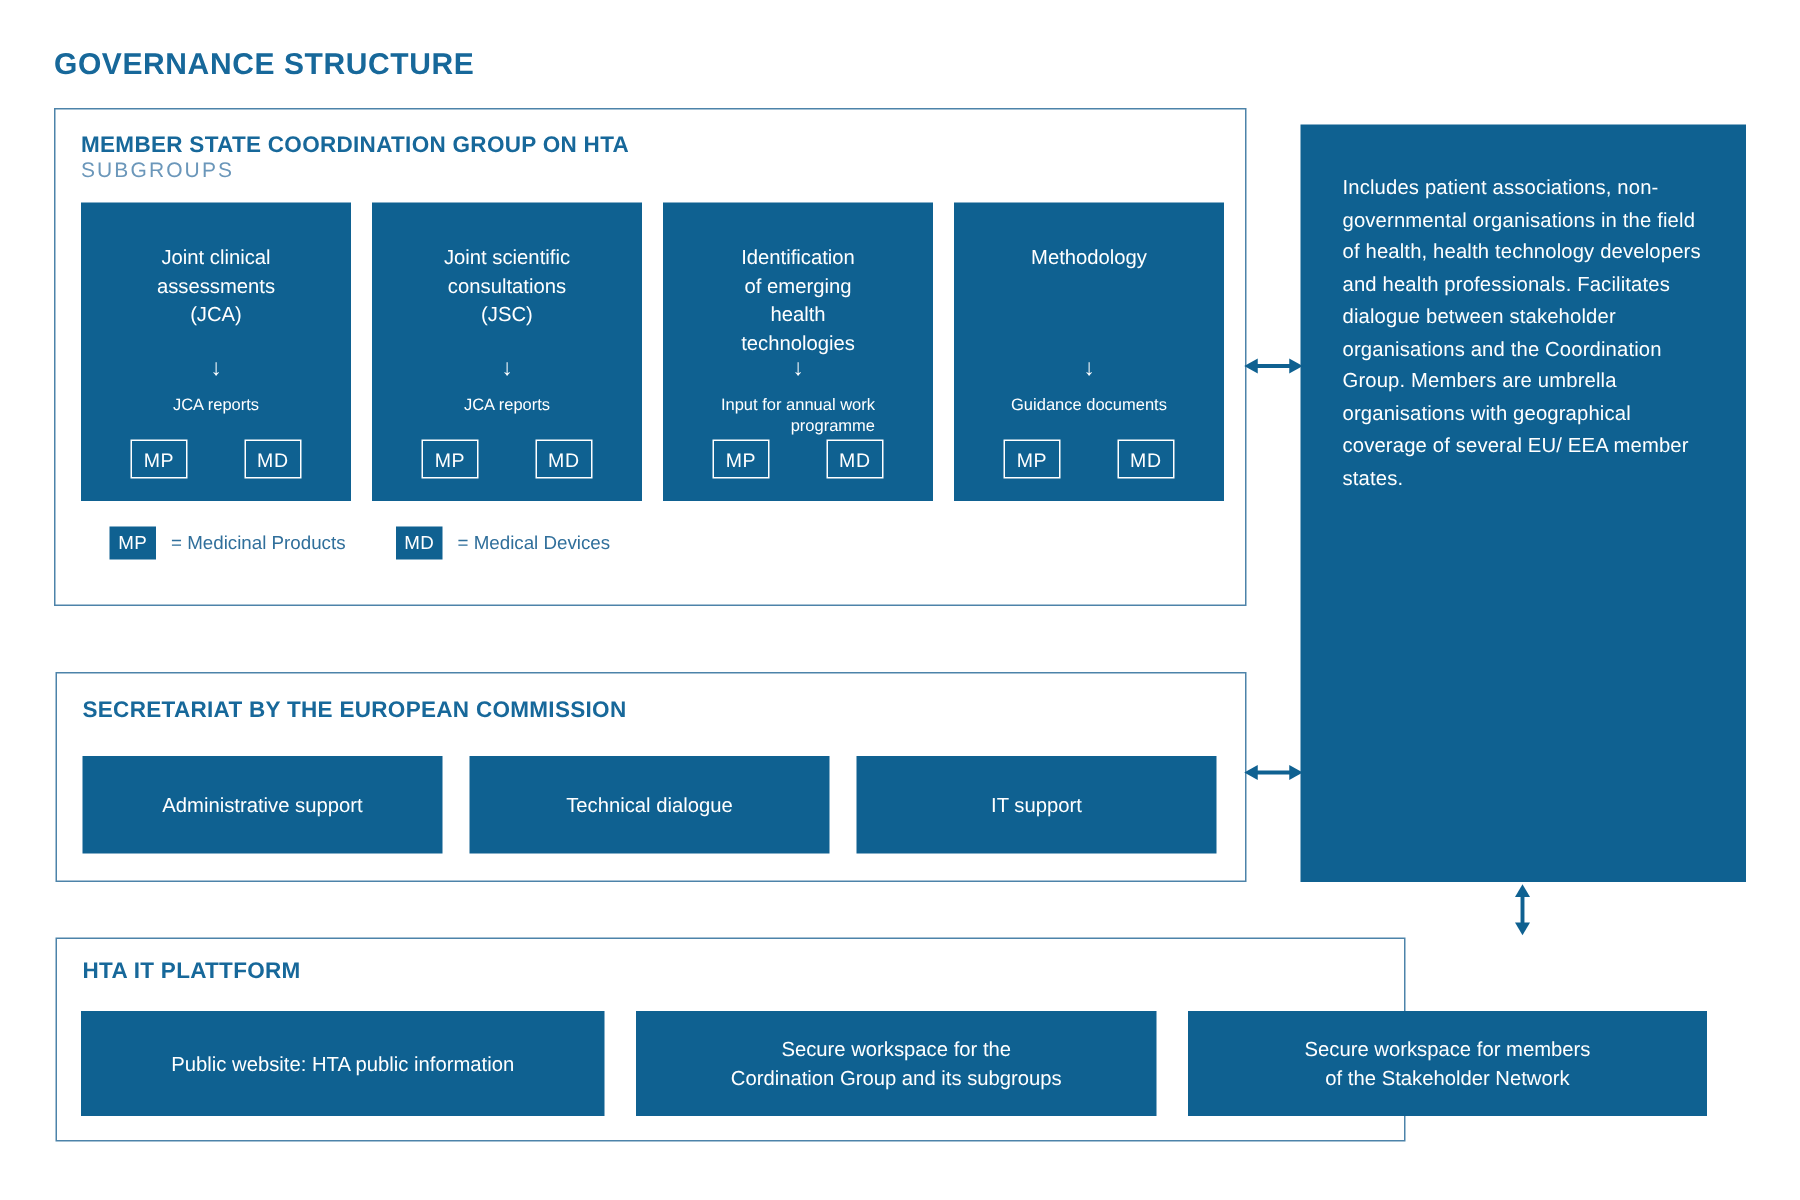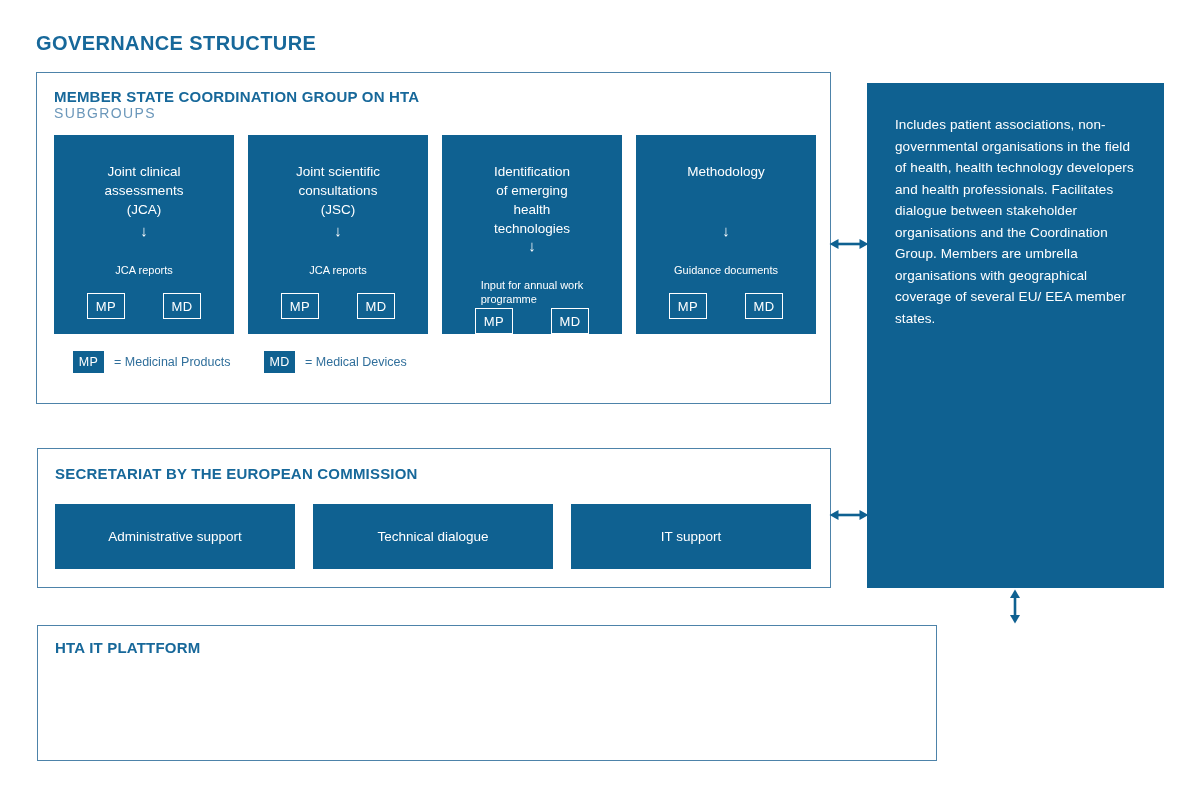--- a/index.html
+++ b/index.html
@@ -27,21 +27,21 @@
   .section-header{font-size:15px;font-weight:bold;color:var(--heading);letter-spacing:0.2px;}
   .section-subheader{font-size:14px;color:var(--muted);letter-spacing:1.4px;margin-top:0;}
 
   
   .cards-row{display:flex;gap:14px;margin-top:14px;}
   .card{width:180px;height:199px;background:var(--primary);color:var(--white);
     display:flex;flex-direction:column;align-items:center;}
   .card-title{margin-top:27px;height:80px;font-size:13.5px;line-height:19px;text-align:center;
     white-space:pre-line;}
   .card-arrow{font-size:15px;line-height:16px;}
-  .card-output{margin-top:24px;min-height:30px;font-size:11px;line-height:14px;text-align:left;
+  .card-output{margin-top:9px;min-height:30px;font-size:11px;line-height:14px;text-align:right;
     white-space:pre-line;}
   .card-badges{margin-top:auto;margin-bottom:15px;width:100%;display:flex;
     justify-content:space-between;padding:0 33px;}
   .badge{display:flex;align-items:center;justify-content:center;width:38px;height:26px;
     border:1.5px solid var(--white);font-size:13px;letter-spacing:0.5px;color:var(--white);}
 
   
   .legend{display:flex;align-items:center;margin-left:19px;margin-top:17px;}
   .legend-item{display:flex;align-items:center;gap:10px;}
   .legend-item-first{width:191px;}
@@ -159,20 +159,27 @@
       <div class="support-box">IT support</div>
     </div>
   </section>
 
   <aside class="stakeholder-box">
     <p class="stakeholder-desc">Includes patient associations, non-governmental organisations in the field of health, health technology developers and health professionals. Facilitates dialogue between stakeholder organisations and the Coordination Group. Members are umbrella organisations with geographical coverage of several EU/ EEA member states.</p>
   </aside>
 
   <section class="outline-box platform-box">
     <div class="section-header">HTA IT PLATTFORM</div>
+    <div class="platform-row">
+      <div class="platform-item platform-item-1">Public website: HTA public information</div>
+      <div class="platform-item platform-item-2">Secure workspace for the
+Cordination Group and its subgroups</div>
+      <div class="platform-item platform-item-3">Secure workspace for members
+of the Stakeholder Network</div>
+    </div>
   </section>
 
   <svg class="arrow arrow-h1" width="40" height="16" viewBox="0 0 40 16">
     <line x1="8" y1="8" x2="32" y2="8"></line>
     <polygon points="0.5,8 9.5,3 9.5,13"></polygon>
     <polygon points="39.5,8 30.5,3 30.5,13"></polygon>
   </svg>
 
   <svg class="arrow arrow-h2" width="40" height="16" viewBox="0 0 40 16">
     <line x1="8" y1="8" x2="32" y2="8"></line>

